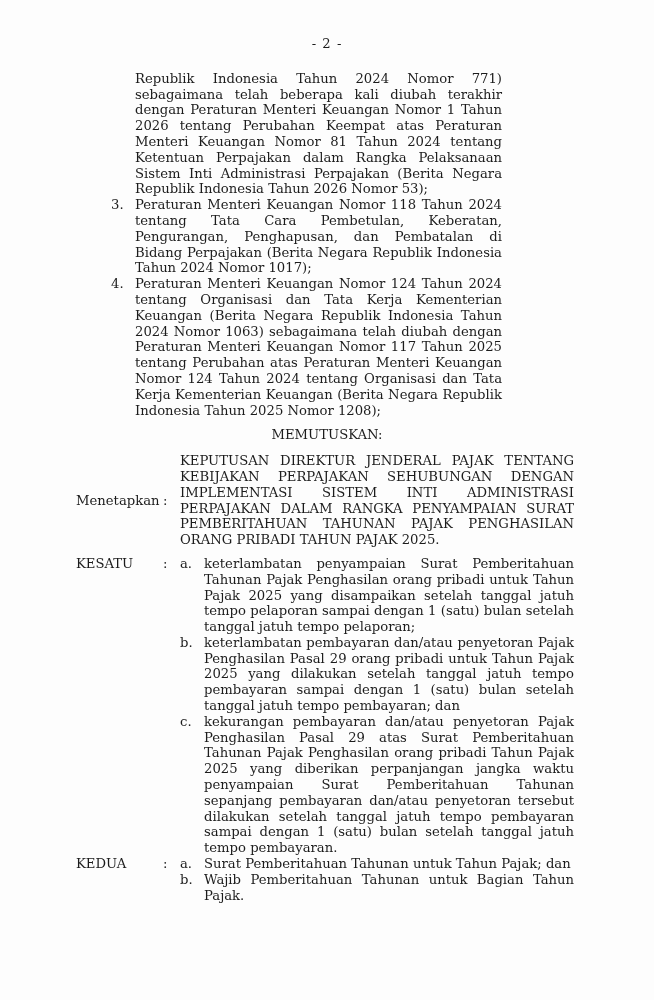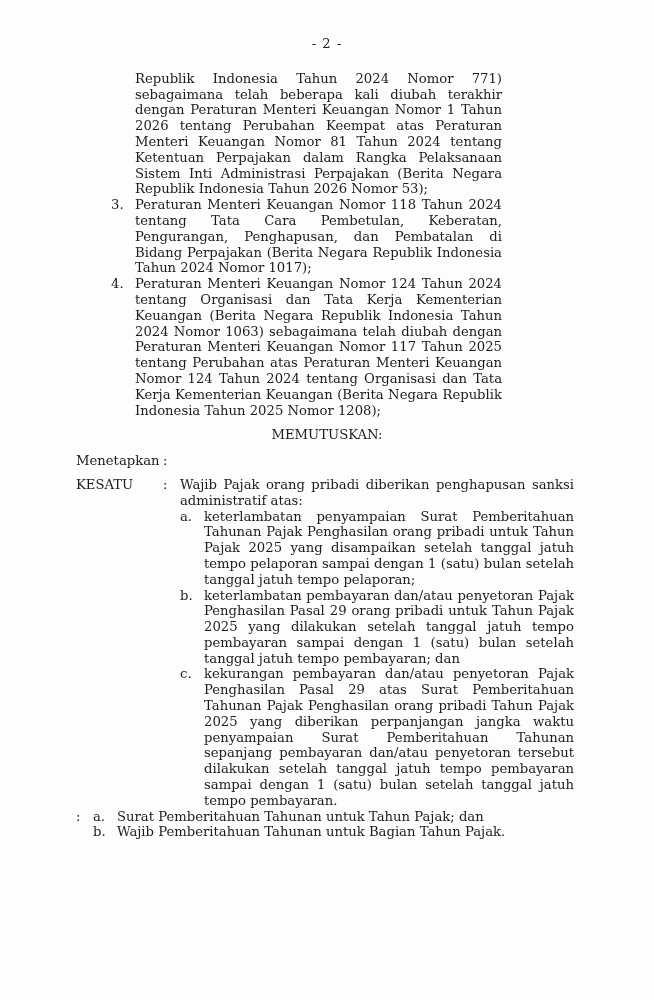--- a/index.html
+++ b/index.html
@@ -77,46 +77,49 @@
   </div>
 </div>
   </section>
 
   <div class="memutuskan">MEMUTUSKAN:</div>
 
   <section class="dicta" id="dicta">
   <div class="dictum">
     <span class="label">Menetapkan</span>
     <span class="colon">:</span>
+    <div class="body">
+      <p class="dictum-text">KEPUTUSAN DIREKTUR JENDERAL PAJAK TENTANG KEBIJAKAN PERPAJAKAN SEHUBUNGAN DENGAN IMPLEMENTASI SISTEM INTI ADMINISTRASI PERPAJAKAN DALAM RANGKA PENYAMPAIAN SURAT PEMBERITAHUAN TAHUNAN PAJAK PENGHASILAN ORANG PRIBADI TAHUN PAJAK 2025.</p>
+    </div>
   </div>
 
   <div class="dictum">
     <span class="label">KESATU</span>
     <span class="colon">:</span>
     <div class="body">
-      <p class="dictum-text">Wajib Pajak orang pribadi diberikan penghapusan sanksi administratif atas:</p>
 
   <div class="sub-item">
     <span class="marker">a.</span>
     <span class="txt">keterlambatan penyampaian Surat Pemberitahuan Tahunan Pajak Penghasilan orang pribadi untuk Tahun Pajak 2025 yang disampaikan setelah tanggal jatuh tempo pelaporan sampai dengan 1 (satu) bulan setelah tanggal jatuh tempo pelaporan;</span>
   </div>
 
   <div class="sub-item">
     <span class="marker">b.</span>
     <span class="txt">keterlambatan pembayaran dan/atau penyetoran Pajak Penghasilan Pasal 29 orang pribadi untuk Tahun Pajak 2025 yang dilakukan setelah tanggal jatuh tempo pembayaran sampai dengan 1 (satu) bulan setelah tanggal jatuh tempo pembayaran; dan</span>
   </div>
 
   <div class="sub-item">
     <span class="marker">c.</span>
     <span class="txt">kekurangan pembayaran dan/atau penyetoran Pajak Penghasilan Pasal 29 atas Surat Pemberitahuan Tahunan Pajak Penghasilan orang pribadi Tahun Pajak 2025 yang diberikan perpanjangan jangka waktu penyampaian Surat Pemberitahuan Tahunan sepanjang pembayaran dan/atau penyetoran tersebut dilakukan setelah tanggal jatuh tempo pembayaran sampai dengan 1 (satu) bulan setelah tanggal jatuh tempo pembayaran.</span>
   </div>
 </div>
   </div>
 
   <div class="dictum">
+    <span class="label">KEDUA</span>
     <span class="colon">:</span>
     <div class="body">
 
   <div class="sub-item">
     <span class="marker">a.</span>
     <span class="txt">Surat Pemberitahuan Tahunan untuk Tahun Pajak; dan</span>
   </div>
 
   <div class="sub-item">
     <span class="marker">b.</span>

